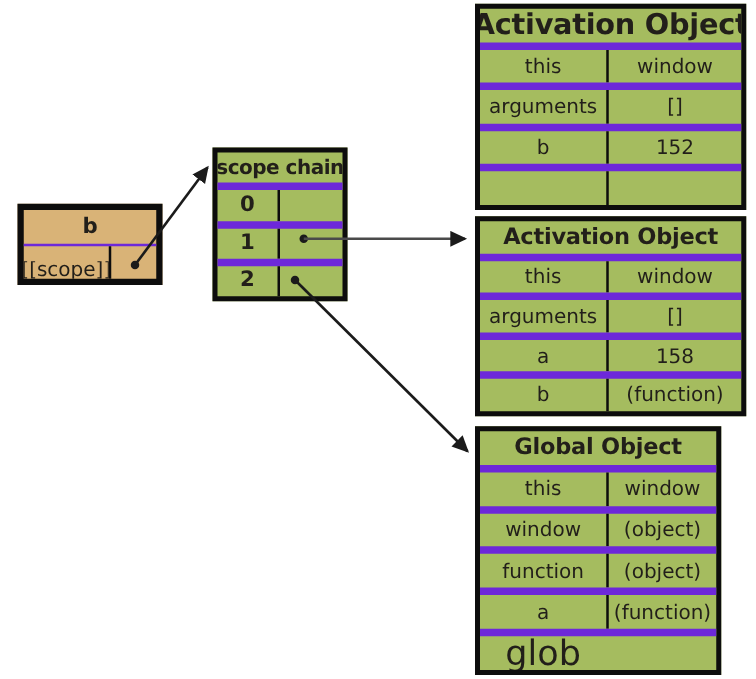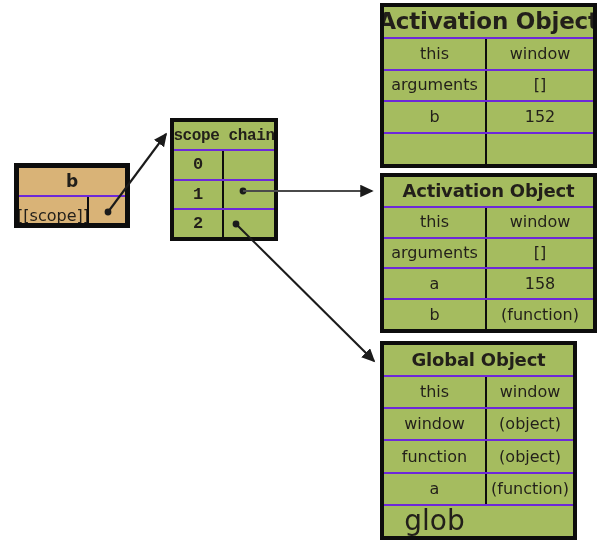--- a/index.html
+++ b/index.html
@@ -29,21 +29,21 @@
   }
   .box.tan {
     background: #d9b377;
     border-width: 5px;
   }
 
   .row {
     display: flex;
     flex: 1 1 0;
     min-height: 0;
-    border-top: 2px solid #6d28d9;
+    border-top: 6px solid #6d28d9;
   }
   .row:first-child {
     border-top: none;
   }
 
   .cell {
     flex: 1 1 0;
     display: flex;
     align-items: center;
     justify-content: center;
@@ -82,21 +82,20 @@
   #fn-box .scope-val {
     border-left: 2px solid #0d0d0d;
     flex: 1 1 auto;
   }
 
   #scope-chain {
     left: 170px;
     top: 118px;
     width: 108px;
     height: 123px;
-    font-family: Liberation Mono, monospace;
   }
   #scope-chain .hdr-cell {
     font-size: 16px;
     font-weight: bold;
     letter-spacing: -0.4px;
   }
   #scope-chain .idx {
     font-size: 17px;
     font-weight: bold;
     flex: 0 0 48px;
@@ -120,21 +119,20 @@
     width: 217px;
     height: 160px;
   }
   #obj-2 .hdr-cell { font-size: 18px; }
 
   #obj-3 {
     left: 380px;
     top: 341px;
     width: 197px;
     height: 199px;
-    justify-content: flex-end;
   }
   #obj-3 .hdr-cell { font-size: 18px; }
 
   
   .obj .key  { flex: 0 0 101px; font-size: 16px; }
   .obj .val  { flex: 1 1 auto;  font-size: 16px; border-left: 2px solid #0d0d0d; }
   .obj .big  { font-size: 28px; }
 
   
   #arrows {

